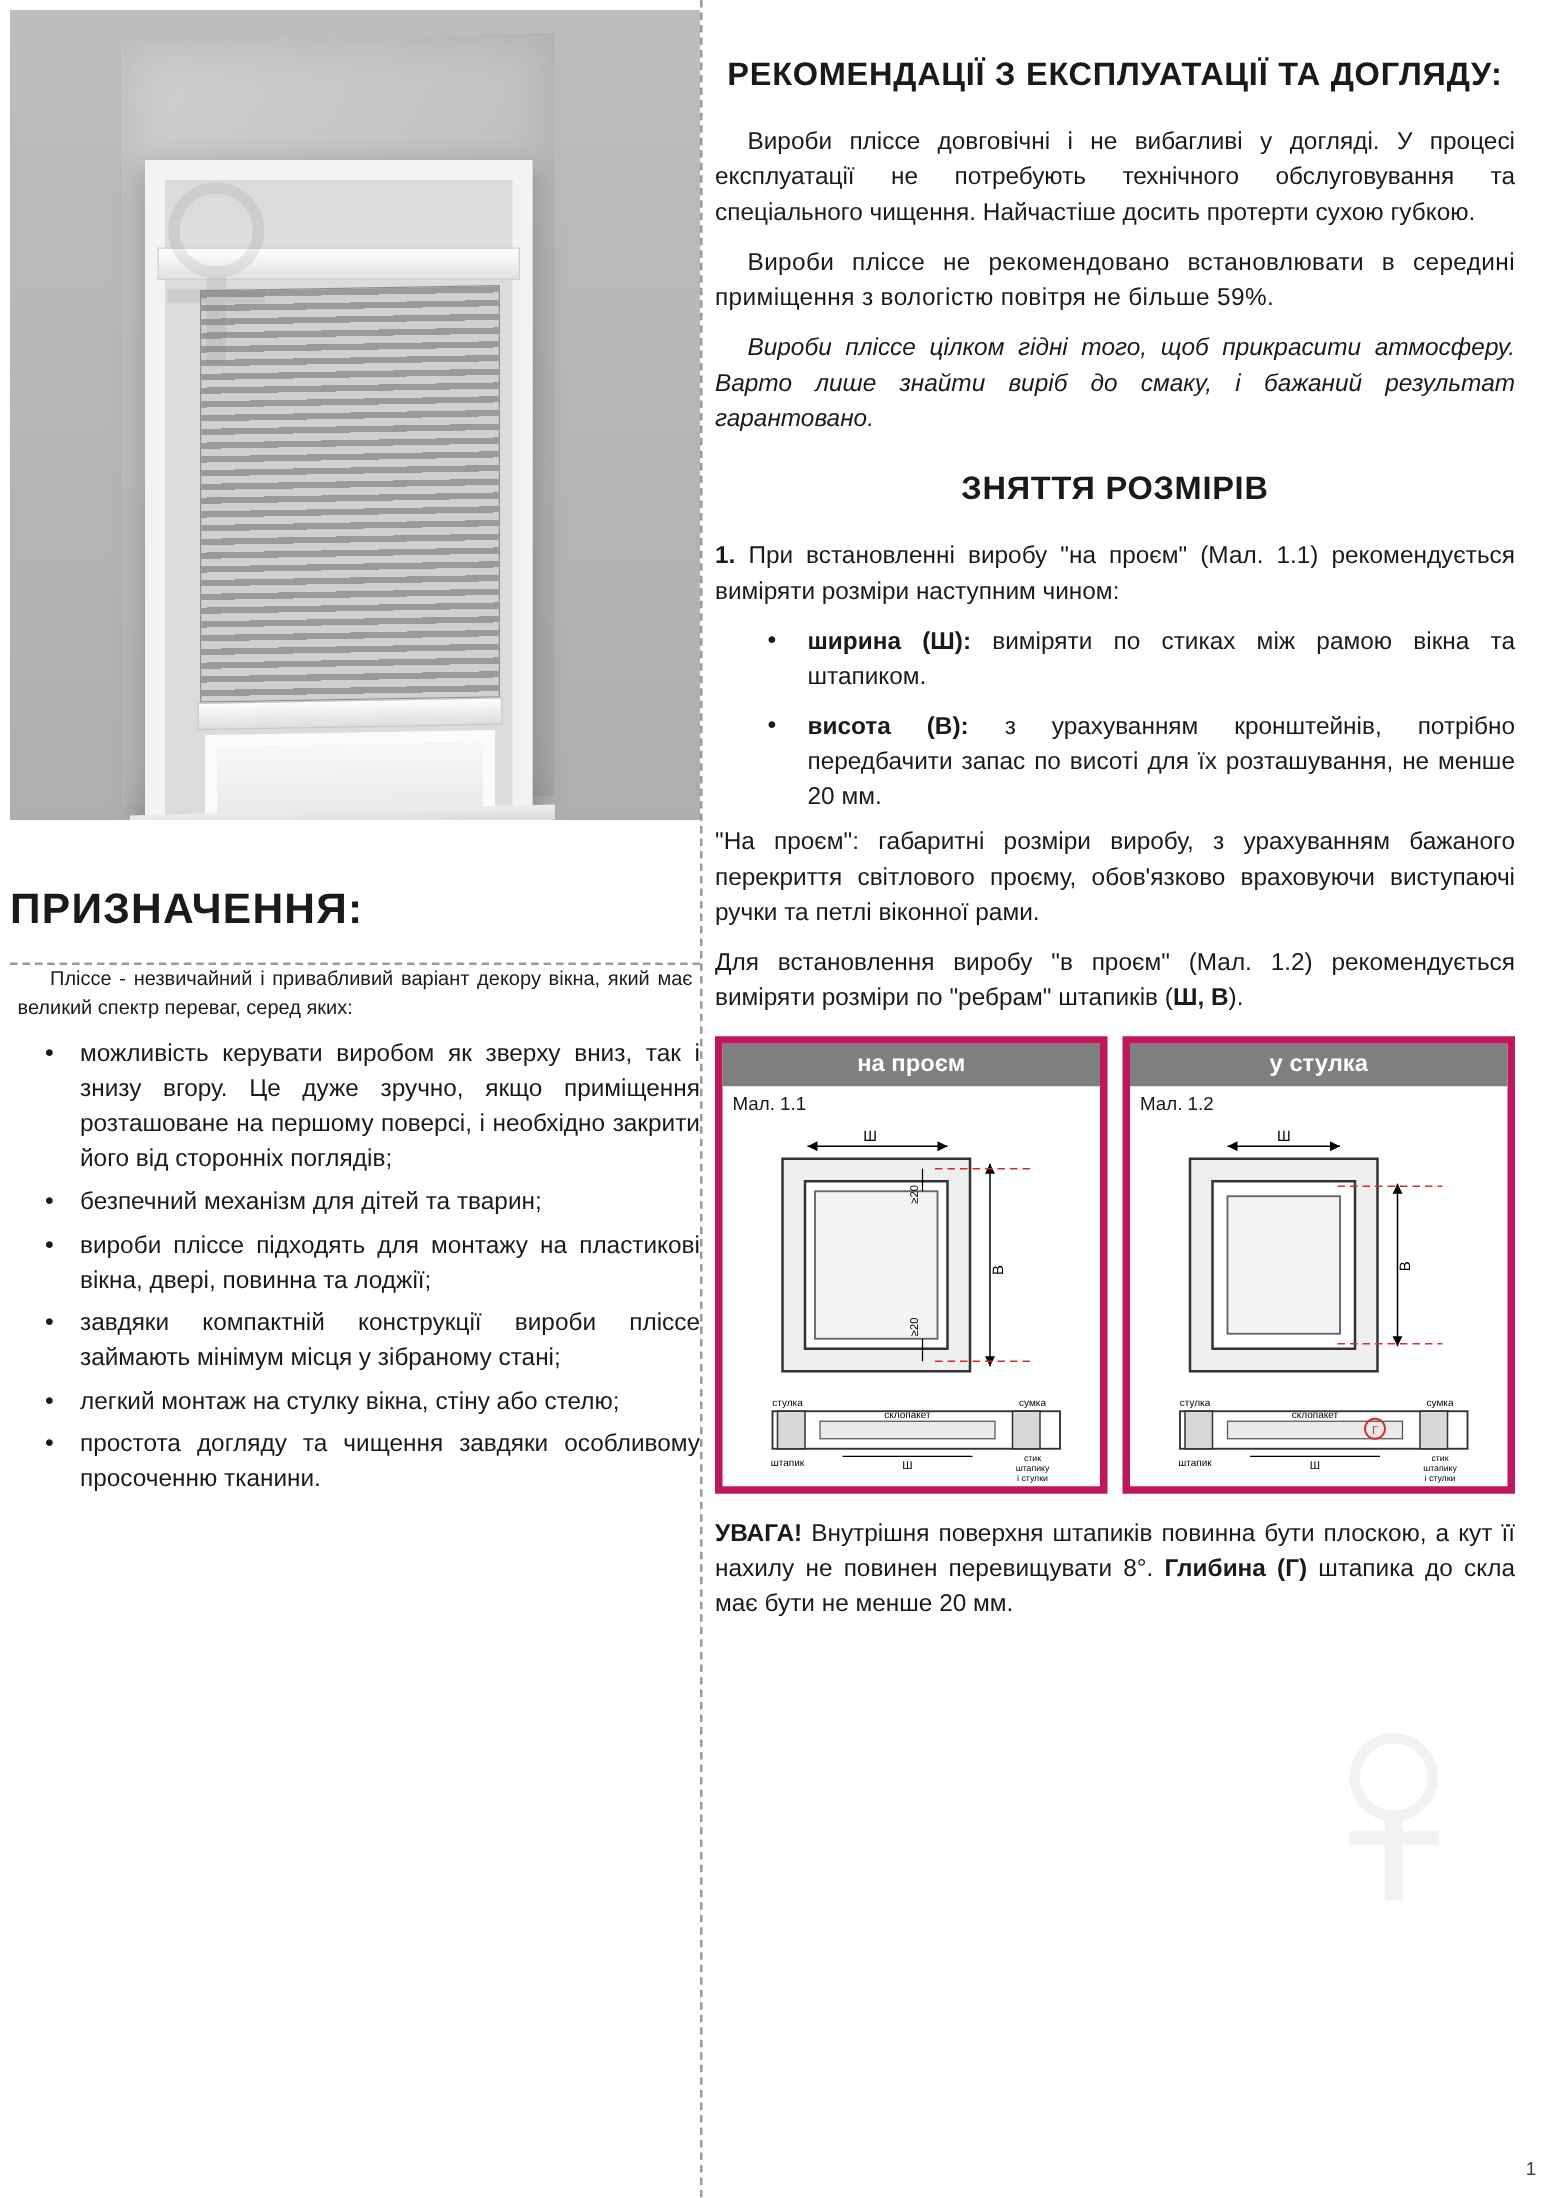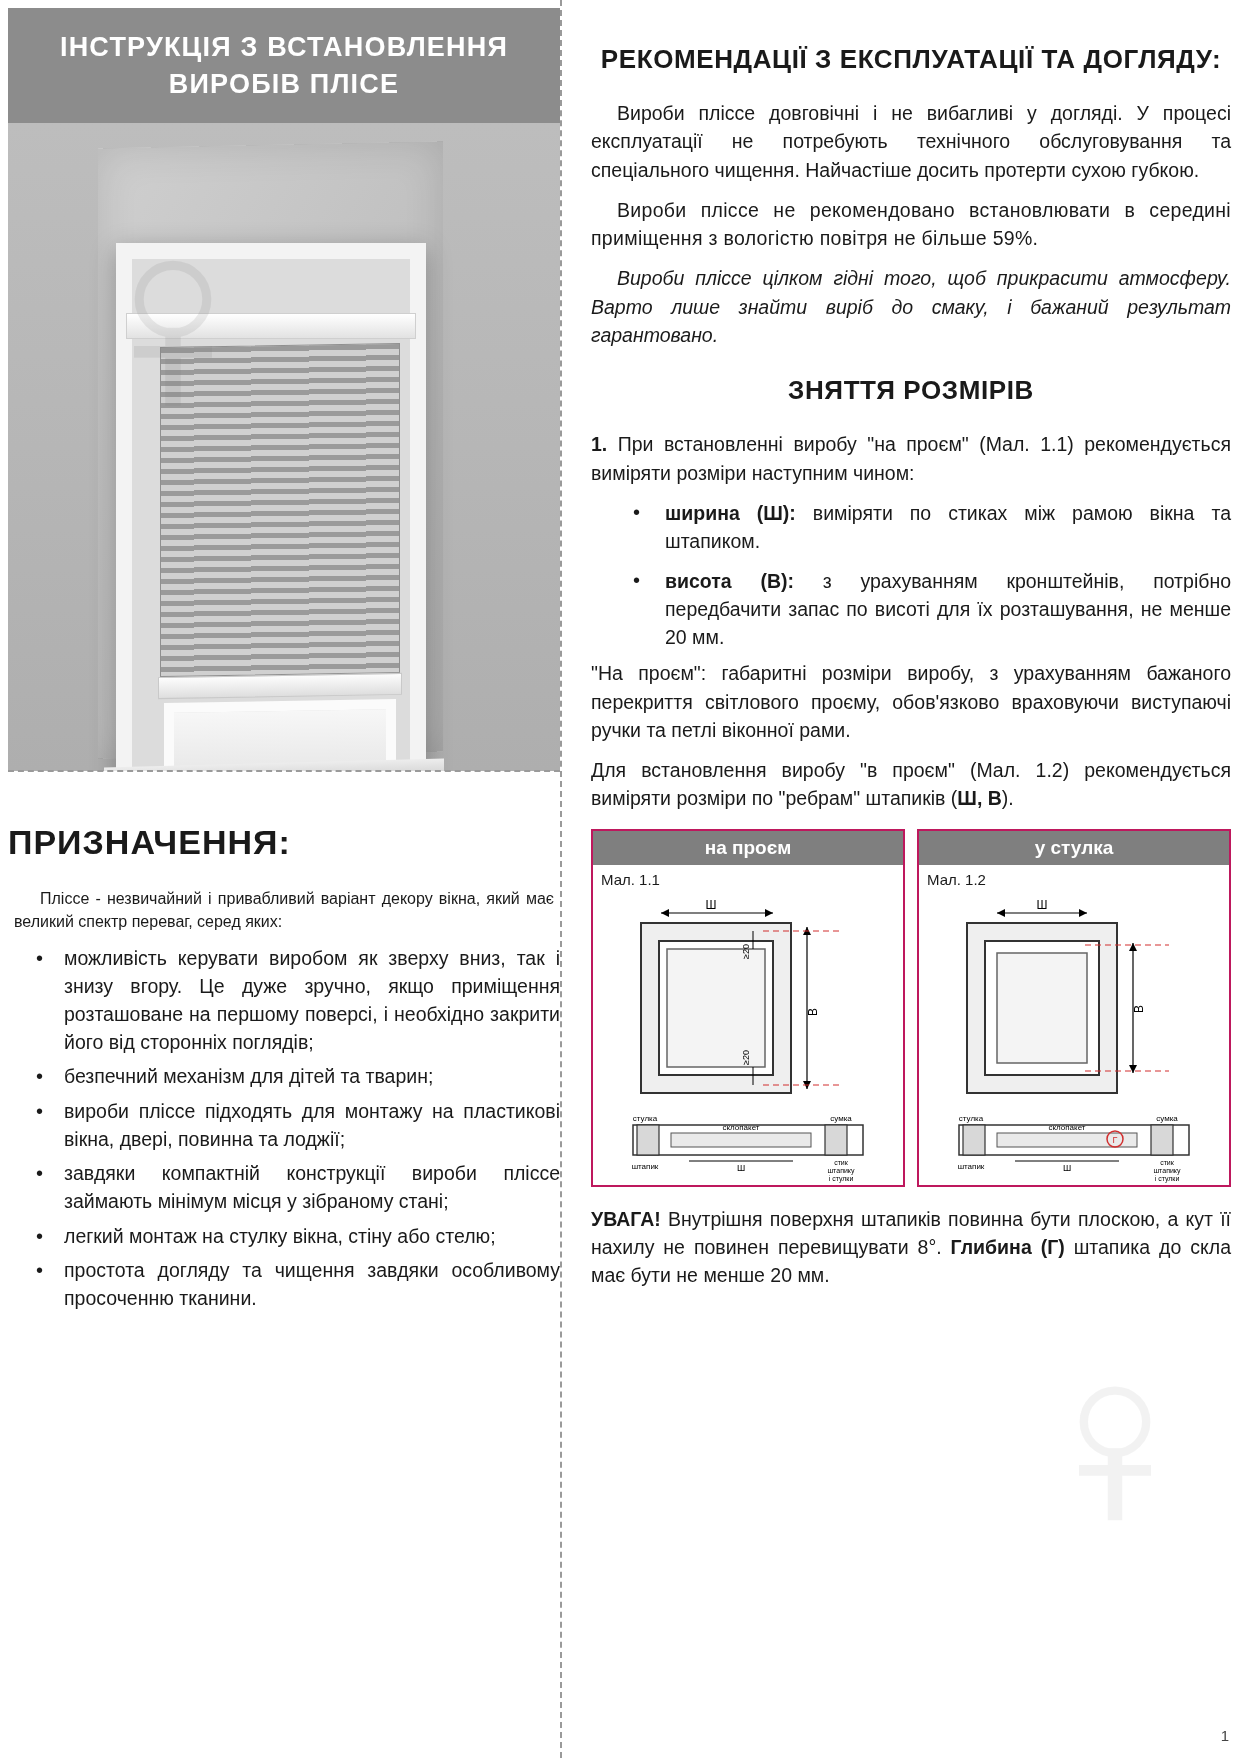--- a/index.html
+++ b/index.html
@@ -98,21 +98,21 @@
   .v-divider {
     position:absolute; left:560px; top:0; width:0; height:1758px;
     border-left:2px dashed #9a9a9a;
   }
   .h-divider-left {
     position:absolute; left:8px; top:770px; width:552px; height:0;
     border-top:2px dashed #9a9a9a;
   }
 
   
-  .right-col { position:absolute; left:591px; top:18px; width:640px; }
+  .right-col { position:absolute; left:572px; top:18px; width:640px; }
   h2.rtitle {
     text-align:center; font-size:26px; font-weight:bold; letter-spacing:.6px;
     line-height:1.35; margin:24px 0 22px 0;
   }
   .rpara {
     font-size:19.5px; line-height:1.45; text-align:justify; margin:0 0 12px 0;
   }
   .rpara.indent { text-indent:26px; }
   .rpara.italic { font-style:italic; }
   .rpara.spread { letter-spacing:.3px; }
@@ -125,21 +125,21 @@
   ul.rbullets li:before {
     content:"•"; position:absolute; left:42px; top:-2px; font-size:20px;
   }
   b { font-weight:bold; }
 
   
   .figs {
     display:flex; gap:12px; margin-top:16px; margin-bottom:18px;
   }
   .fig {
-    width:314px; border:2px solid #be185d; background:#fff;
+    width:314px; border:6px solid #be185d; background:#fff;
   }
   .fig-head {
     background:#7f7f7f; color:#fff; text-align:center; font-size:19px;
     font-weight:bold; padding:6px 0;
   }
   .fig-body { position:relative; height:320px; padding:6px 8px; }
   .fig-label { font-size:15px; }
   svg.figsvg { position:absolute; left:0; top:22px; }
 
   .warn { font-size:19.5px; line-height:1.45; text-align:justify; margin:6px 0 0 0; }
@@ -150,23 +150,20 @@
     position:absolute; right:70px; bottom:230px; width:120px; height:150px; opacity:.10;
   }
 </style>
 </head>
 <body>
 
 <div class="page">
 
   <div class="left-col">
 
-    <div class="title-band">
-      <h1>ІНСТРУКЦІЯ  З  ВСТАНОВЛЕННЯ ВИРОБІВ ПЛІСЕ</h1>
-    </div>
 
     <div class="photo">
       <div class="recess"></div>
       <div class="frame-outer"></div>
       <div class="headrail"></div>
       <div class="pleats"></div>
       <div class="bottomrail"></div>
       <div class="glass"></div>
       <div class="sill"></div>
       <svg class="wm" viewBox="0 0 100 120">

